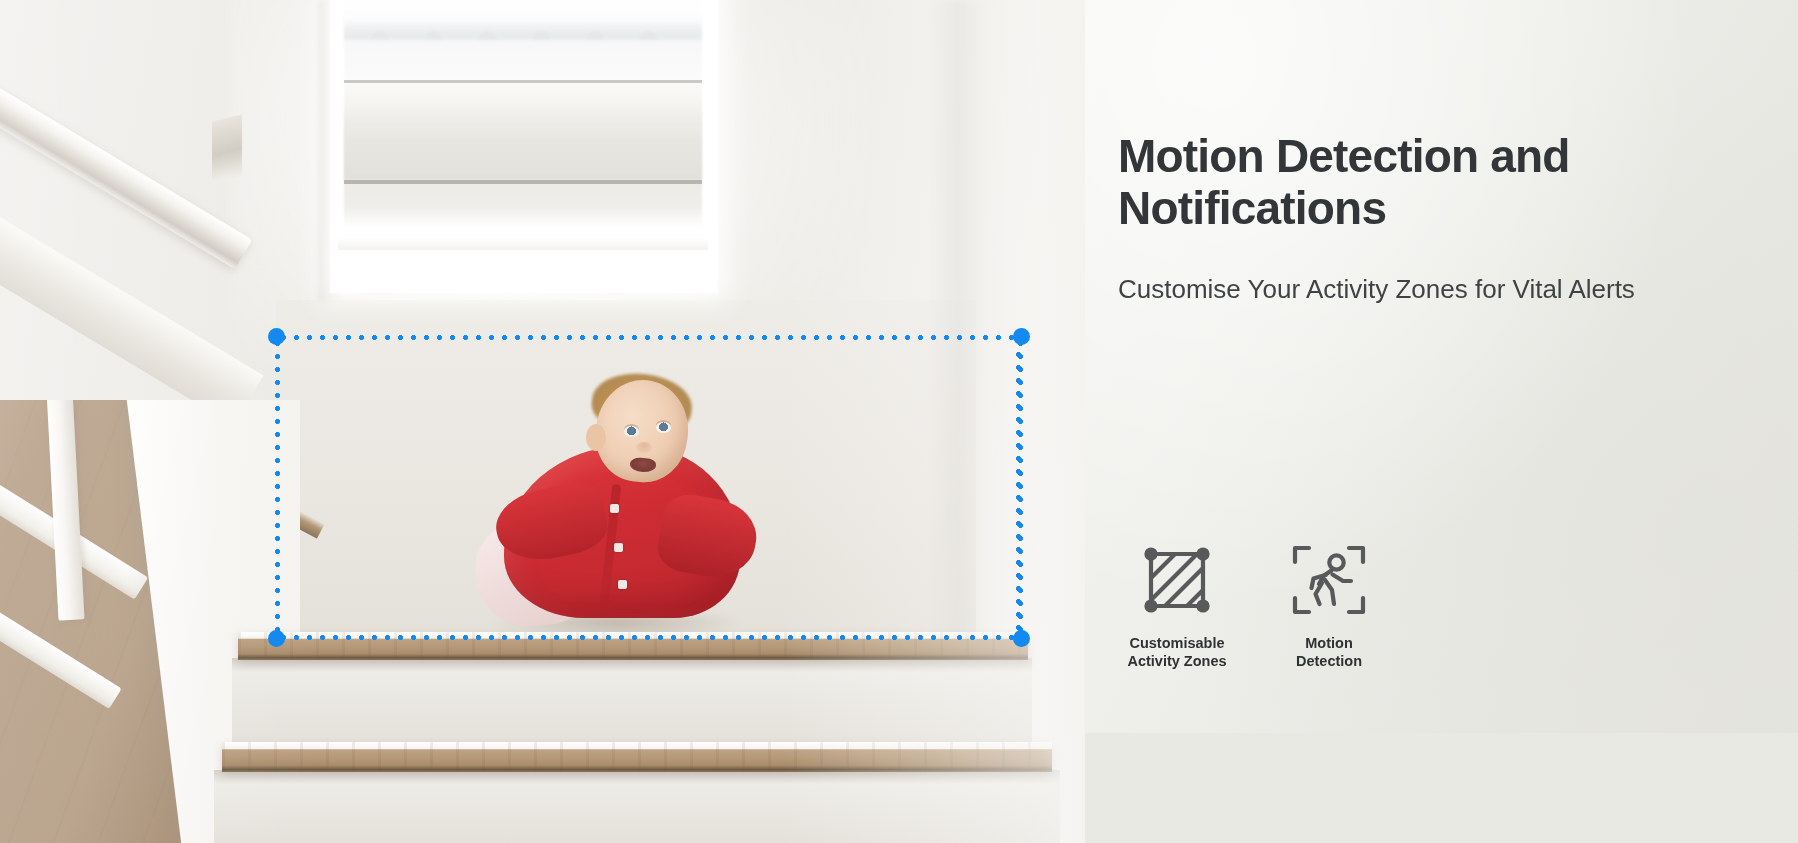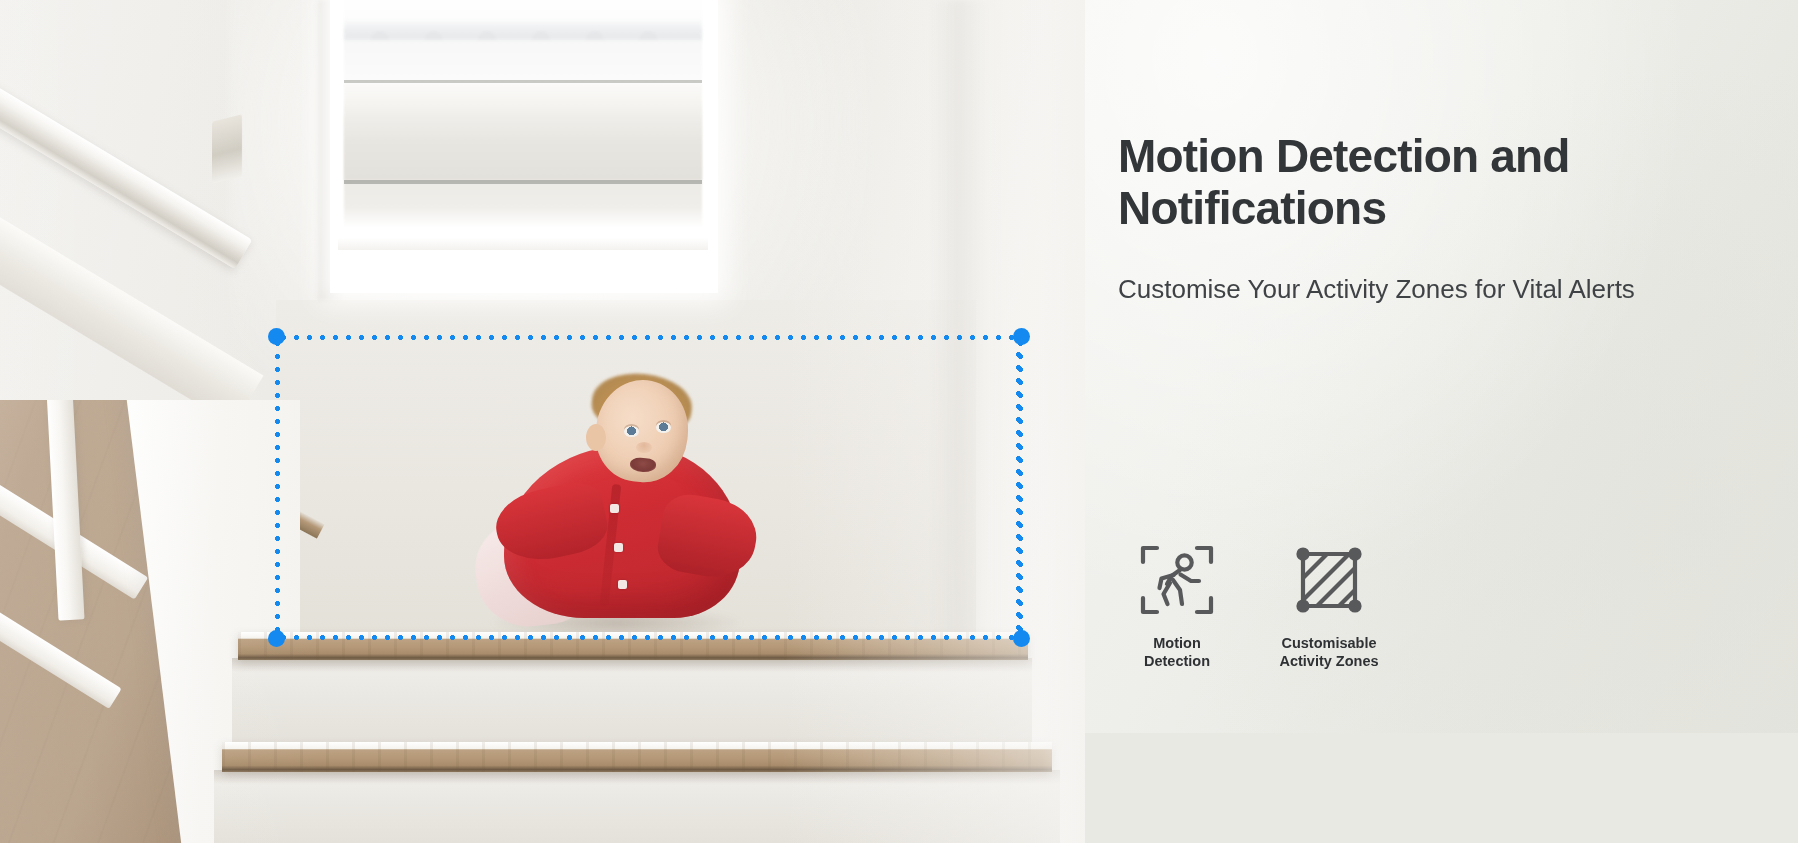--- a/index.html
+++ b/index.html
@@ -549,46 +549,20 @@
 
     <h2 class="subhead">Customise Your Activity Zones
 for Vital Alerts</h2>
 
 
     <div class="features">
 
       <div class="feature">
         <div class="feature-icon">
           <svg viewBox="0 0 80 80" width="80" height="80" fill="none" stroke="#58595b" stroke-width="4.2" stroke-linecap="round" stroke-linejoin="round">
-
-            <path d="M6 22 V8 H20"></path>
-            <path d="M60 8 H74 V22"></path>
-            <path d="M74 58 V72 H60"></path>
-            <path d="M20 72 H6 V58"></path>
-
-            <circle cx="47.5" cy="22.5" r="7.2"></circle>
-
-            <path d="M43 30 L34.5 36 L30 44"></path>
-
-            <path d="M36.5 35 L24.5 38.5 L22.5 48"></path>
-
-            <path d="M43.5 34.5 L54 41 L62 41"></path>
-
-            <path d="M36 40 L43 50 L45 64"></path>
-
-            <path d="M33 43 L26.5 54 L30.5 64"></path>
-          </svg>
-        </div>
-        <div class="feature-label">Motion
-Detection</div>
-      </div>
-
-      <div class="feature">
-        <div class="feature-icon">
-          <svg viewBox="0 0 80 80" width="80" height="80" fill="none" stroke="#58595b" stroke-width="4.2" stroke-linecap="round" stroke-linejoin="round">
             <defs>
               <clipPath id="zoneClip">
                   <rect x="14" y="14" width="52" height="52"></rect>
                 </clipPath>
             </defs>
 
             <rect x="14" y="14" width="52" height="52"></rect>
 
             <g clip-path="url(#zoneClip)" stroke-width="4.2">
               <line x1="8" y1="44" x2="38" y2="14"></line>
@@ -600,16 +574,42 @@
             <circle cx="14" cy="14" r="6.6" fill="#58595b" stroke="none"></circle>
             <circle cx="66" cy="14" r="6.6" fill="#58595b" stroke="none"></circle>
             <circle cx="14" cy="66" r="6.6" fill="#58595b" stroke="none"></circle>
             <circle cx="66" cy="66" r="6.6" fill="#58595b" stroke="none"></circle>
           </svg>
         </div>
         <div class="feature-label">Customisable
 Activity Zones</div>
       </div>
 
+      <div class="feature">
+        <div class="feature-icon">
+          <svg viewBox="0 0 80 80" width="80" height="80" fill="none" stroke="#58595b" stroke-width="4.2" stroke-linecap="round" stroke-linejoin="round">
+
+            <path d="M6 22 V8 H20"></path>
+            <path d="M60 8 H74 V22"></path>
+            <path d="M74 58 V72 H60"></path>
+            <path d="M20 72 H6 V58"></path>
+
+            <circle cx="47.5" cy="22.5" r="7.2"></circle>
+
+            <path d="M43 30 L34.5 36 L30 44"></path>
+
+            <path d="M36.5 35 L24.5 38.5 L22.5 48"></path>
+
+            <path d="M43.5 34.5 L54 41 L62 41"></path>
+
+            <path d="M36 40 L43 50 L45 64"></path>
+
+            <path d="M33 43 L26.5 54 L30.5 64"></path>
+          </svg>
+        </div>
+        <div class="feature-label">Motion
+Detection</div>
+      </div>
+
     </div>
   </div>
 
 </div>
 
 </body></html>

